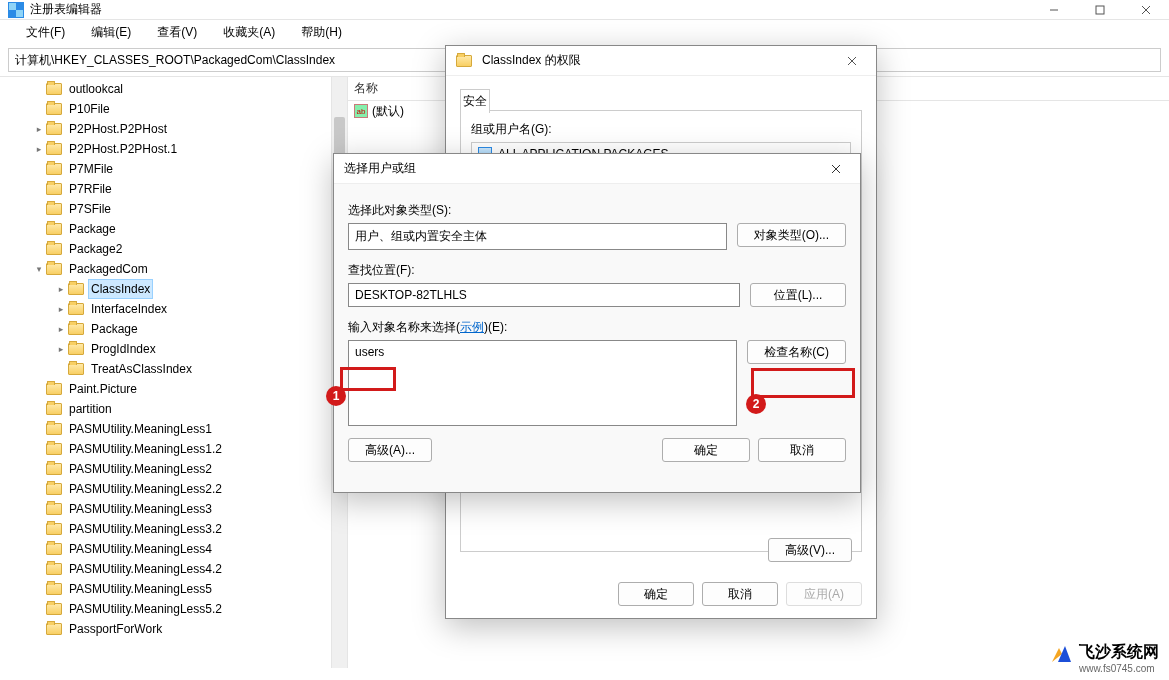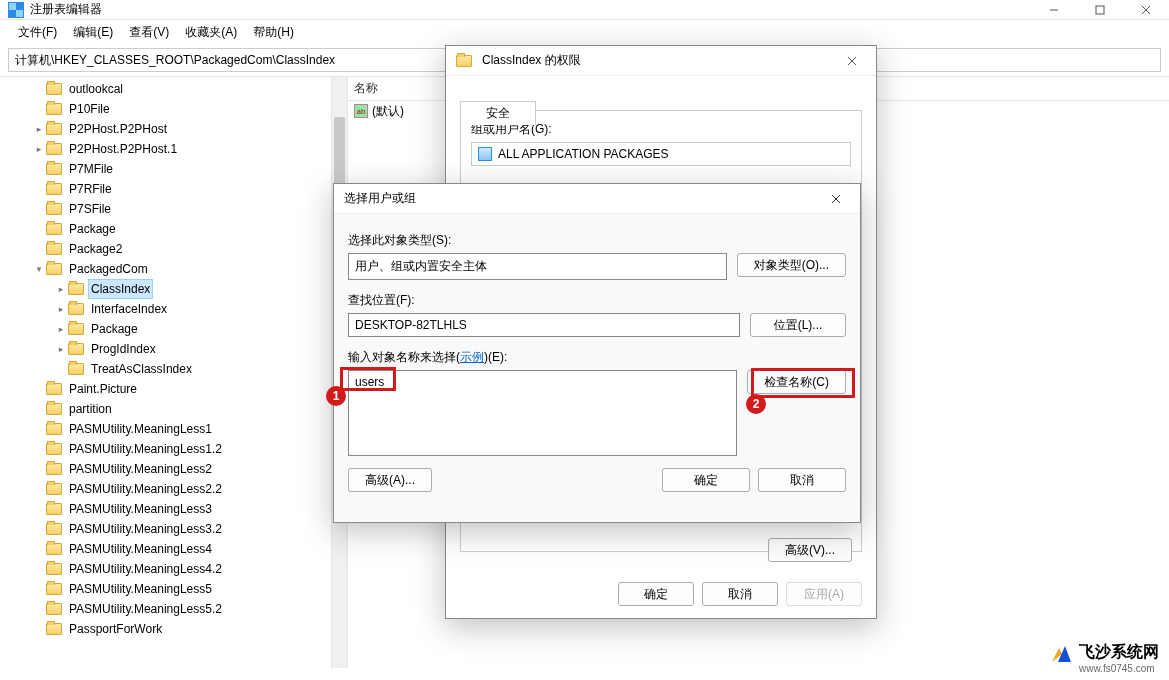--- a/index.html
+++ b/index.html
@@ -6,21 +6,21 @@
   body { background: #fff; width: 1169px; height: 680px; overflow: hidden; position: relative; }
 
   
   .titlebar { height: 20px; display: flex; align-items: center; justify-content: space-between; padding-left: 8px; border-bottom: 1px solid #e5e5e5; }
   .titlebar-left { display: flex; align-items: center; gap: 6px; }
   .app-icon { width: 16px; height: 16px; background: repeating-conic-gradient(#2b8be6 0 25%, #8fd4f7 0 50%); border: 1px solid #2b8be6; }
   .win-controls { display: flex; }
   .win-btn { width: 46px; height: 32px; display:flex; align-items:center; justify-content:center; color:#555; }
 
   
-  .menubar { height: 24px; display: flex; align-items: center; gap: 4px; padding: 0 12px; }
+  .menubar { height: 24px; display: flex; align-items: center; gap: 14px; padding: 0 20px; }
   .menubar span { padding: 2px 6px; }
 
   
   .addressbar { height: 24px; border: 1px solid #ccc; margin: 4px 8px 4px 8px; padding: 2px 6px; display:flex; align-items:center; }
 
   
   .main { display: flex; height: calc(680px - 32px - 24px - 32px); border-top: 1px solid #e5e5e5; position: relative; }
   .tree-pane { width: 348px; border-right: 1px solid #e5e5e5; overflow: hidden; padding-top: 2px; position:relative; background:#fff;}
   .list-pane { flex: 1; background: #fff; }
 
@@ -46,30 +46,30 @@
   .dlg-close { width:28px; height:22px; display:flex;align-items:center;justify-content:center; color:#555;}
   .dlg-body { padding: 10px 14px; }
   .btn { height:24px; padding:4px 16px; background:#fdfdfd; border:1px solid #adadad; border-radius:3px; cursor:pointer; display:inline-flex;align-items:center;justify-content:center; min-width:76px;}
   .btn[disabled]{color:#aaa;border-color:#ddd;}
   .field { border:1px solid #888; padding:4px 6px; background:#fff; }
   .label { color:#000; margin: 8px 0 4px; display:block;}
   .link { color:#0066cc; text-decoration:underline;}
 
   
   #perm-dialog { top: 45px; left: 445px; width: 432px; height: 574px; }
-  .tab { border:1px solid #ccc; border-bottom:none; padding:3px 25px; display:inline-block; background:#fff; position:relative; top:15px;}
+  .tab { border:1px solid #ccc; border-bottom:none; padding:3px 2px; display:inline-block; background:#fff; position:relative; top:3px;}
   .tabsheet { border:1px solid #ccc; padding:10px; height:calc(100% - 80px); }
   .groupbox-label{display:block;margin-bottom:4px;}
   .listbox { border:1px solid #ccc; height:24px; padding:3px 6px; display:flex; align-items:center; gap:6px;}
   .tinyicon{width:14px;height:14px;border:1px solid #2b8be6;background:linear-gradient(#cfeaff,#8cc9f5);}
   .perm-bottom { position:absolute; bottom:12px; right:14px; display:flex; gap:8px;}
   .adv-stub { position:absolute; bottom:56px; right:24px;}
 
   
-  #select-dialog { top: 183px; left: 333px; width: 528px; height: 340px; z-index: 20; background: #f9f9f9;}
+  #select-dialog { top: 153px; left: 333px; width: 528px; height: 340px; z-index: 20; background: #f9f9f9;}
   #select-dialog .dlg-titlebar{background:#fff;}
   .sd-row { display:flex; align-items:flex-start; gap:10px; margin: 4px 0 12px; }
   .sd-row .field { flex:1;}
   .sd-textarea { border:1px solid #888; padding:4px 6px; height:86px; background:#fff; flex:1; resize:none; }
   .sd-bottom { display:flex; justify-content:space-between; margin-top:12px; }
   .sd-bottom .right {display:flex;gap:8px;}
 
   
   .callout-box { position:absolute; border:3px solid #d21a1a; pointer-events:none; z-index:30;}
   .callout-num { position:absolute; width:20px;height:20px;border-radius:50%; background:#d21a1a; color:#fff; font-weight:bold; display:flex;align-items:center;justify-content:center; z-index:31; font-size:12px;}

